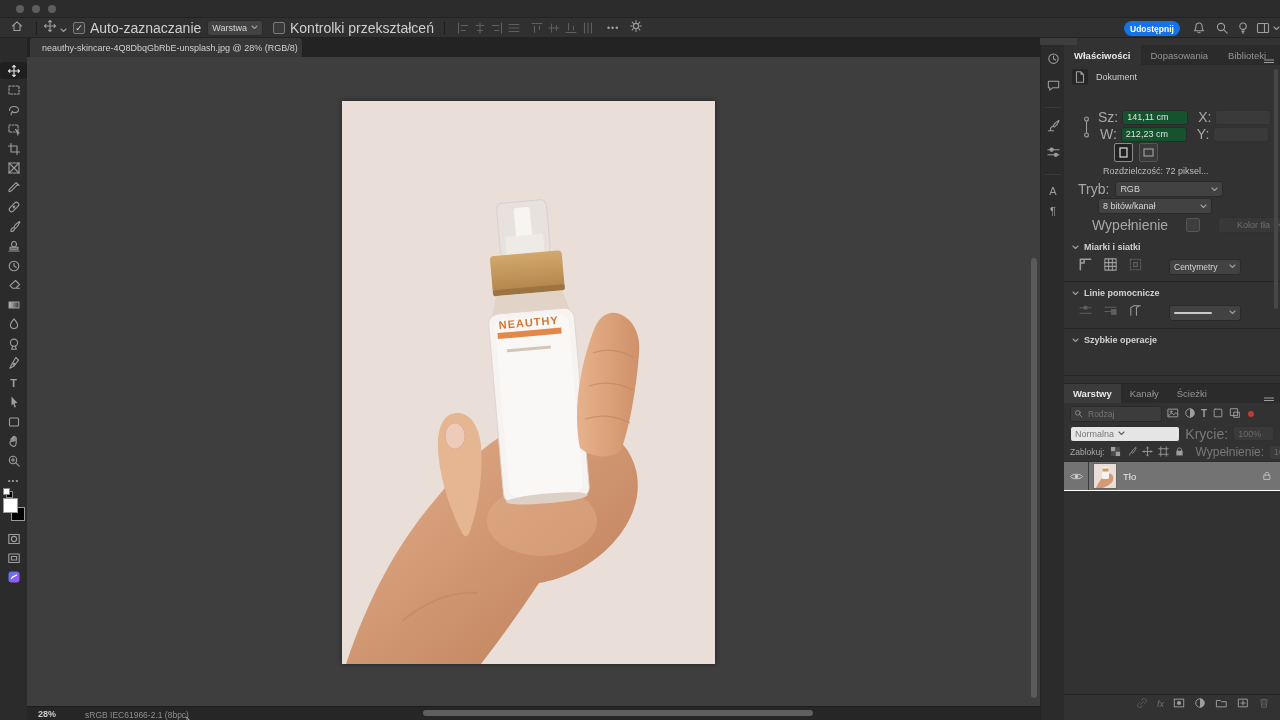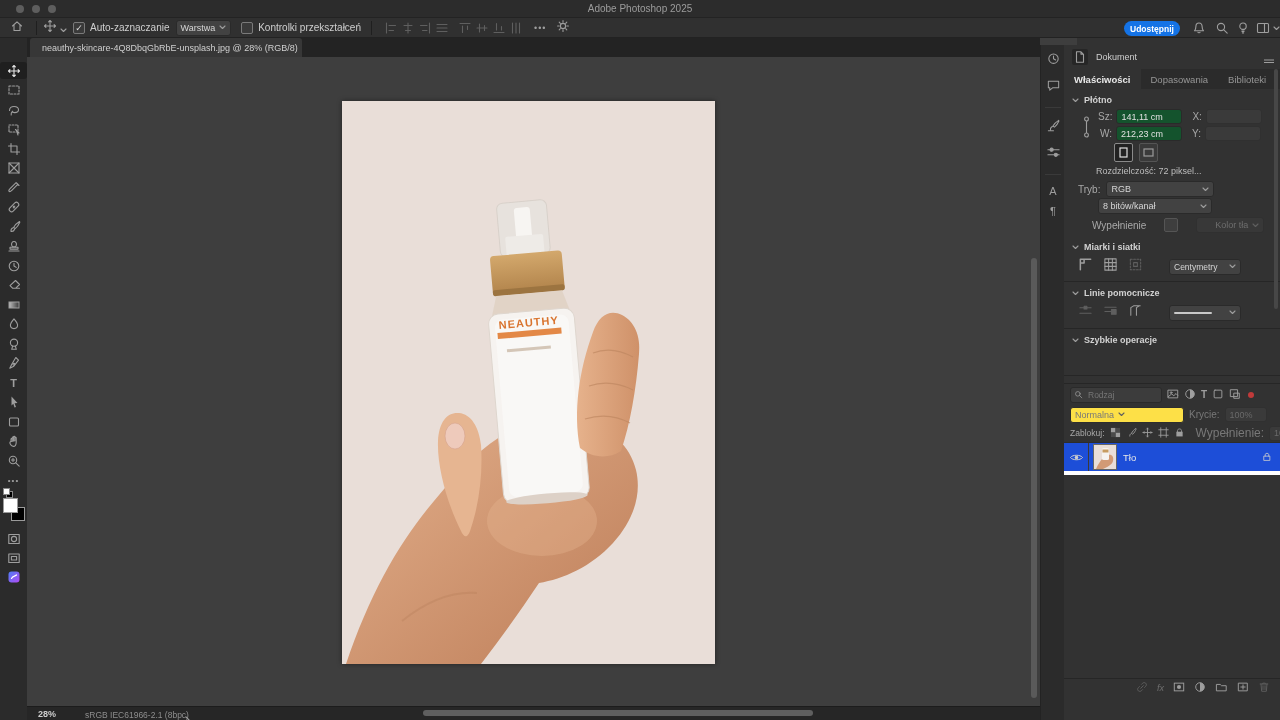--- a/index.html
+++ b/index.html
@@ -9,41 +9,40 @@
   .row{display:flex;align-items:center}
   svg.s{stroke:#9e9e9e;fill:none;stroke-width:1.1;stroke-linecap:round;stroke-linejoin:round}
   svg.dim{stroke:#5f5f5f}
   .sep{width:1px;height:14px;background:#1f1f1f;margin:0 6px}
   .tool{width:27px;height:17px;display:flex;align-items:center;justify-content:center}
   .tool.sel{background:#1f1f1f;border-radius:3px}
   .chk{width:10px;height:10px;border:1px solid #7a7a7a;border-radius:2px;background:#3a3a3a;
        font-size:9px;line-height:10px;text-align:center;color:#ddd}
   .dd{background:#424242;border:1px solid #2a2a2a;border-radius:3px;height:14px;display:flex;
       align-items:center;padding:0 4px;font-size:9px;color:#d6d6d6;gap:4px}
-  .lbl{font-size:10px;color:#a8a8a8}
+  .lbl{font-size:14px;color:#a8a8a8}
   .hdr{font-size:9px;color:#d2d2d2;font-weight:bold;display:flex;align-items:center;gap:5px}
   .fld{background:#14532d;border:1px solid #2a2a2a;border-radius:3px;height:13px;font-size:9px;
        color:#e0e0e0;display:flex;align-items:center;padding:0 4px}
   .fld.dis{background:#3a3a3a;color:#6a6a6a;border-color:#303030}
   .divline{position:absolute;left:1064px;width:216px;height:1px;background:#262626}
   .ptab{font-size:9.5px;padding:0 10px;height:20px;display:flex;align-items:center;color:#969696}
   .ptab.on{color:#e8e8e8;background:#323232;font-weight:bold}
   .ltab{font-size:9.5px;padding:0 9px;height:19px;display:flex;align-items:center;color:#969696}
   .ltab.on{color:#e8e8e8;background:#3b3b3b;font-weight:bold}
   .ficon{width:17px;height:13px;display:flex;align-items:center;justify-content:center}
   .glyph{color:#9e9e9e;font-size:10px}
 </style>
 </head>
 <body>
 
 <div class="abs" style="left:0;top:0;width:1280px;height:17px;background:#2c2c2c;border-bottom:1px solid #232323">
   <div class="abs" style="left:16px;top:5px;width:8px;height:8px;border-radius:50%;background:#5e5e5e"></div>
   <div class="abs" style="left:32px;top:5px;width:8px;height:8px;border-radius:50%;background:#5e5e5e"></div>
   <div class="abs" style="left:48px;top:5px;width:8px;height:8px;border-radius:50%;background:#5e5e5e"></div>
-  <div class="abs" style="left:0;top:3px;width:1280px;text-align:center;font-size:10px;color:#9c9c9c">Adobe Photoshop 2025</div>
 </div>
 
 <div class="abs row" style="left:0;top:18px;width:1280px;height:20px;background:#303030;border-bottom:1px solid #222;padding-left:10px;box-sizing:border-box">
   <span style="margin-right:6px"><svg class="s" width="14" height="14" viewBox="0 0 14 14">
         <path d="M2.5 7 L7 2.8 L11.5 7 M4 6 V11.5 H10 V6"></path>
       </svg></span>
   <span class="sep"></span>
   <span><svg class="s" width="14" height="14" viewBox="0 0 14 14">
         <path d="M7 1.5 V12.5 M1.5 7 H12.5 M7 1.5 L5.6 2.9 M7 1.5 L8.4 2.9 M7 12.5 L5.6 11.1 M7 12.5 L8.4 11.1 M1.5 7 L2.9 5.6 M1.5 7 L2.9 8.4 M12.5 7 L11.1 5.6 M12.5 7 L11.1 8.4"></path>
       </svg></span>
@@ -374,43 +373,37 @@
           <circle cx="6" cy="5" r="1.7" fill="#9e9e9e"></circle>
           <circle cx="10.5" cy="10.5" r="1.7" fill="#9e9e9e"></circle>
         </svg></span>
     <div style="width:16px;height:1px;background:#3a3a3a;margin:2px 0"></div>
     <span class="glyph" style="font-size:11px">A</span>
     <span class="glyph" style="font-size:11px">¶</span>
   </div>
 </div>
 
 <div class="abs" style="left:1064px;top:45px;width:216px;height:338px;background:#323232">
-  <div class="row" style="height:24px;padding:0 8px;gap:8px">
-    <span style="width:16px;height:16px;background:#262626;border-radius:2px;display:flex;align-items:center;justify-content:center">
-        <svg class="s" width="10" height="12" viewBox="0 0 10 12">
-          <path d="M1.5 0.8 H6 L8.5 3.3 V11.2 H1.5 Z M6 0.8 V3.3 H8.5"></path>
-        </svg>
-      </span>
-    <span style="font-size:9px;color:#cfcfcf">Dokument</span>
-  </div>
   <div class="row" style="height:20px;background:#2b2b2b">
     <span class="ptab on">Właściwości</span>
     <span class="ptab">Dopasowania</span>
     <span class="ptab">Biblioteki</span>
     <span class="abs" style="left:200px;top:7px"><svg class="s" width="10" height="7" viewBox="0 0 10 7">
           <path d="M0 1 H10 M0 3.5 H10"></path>
         </svg></span>
   </div>
-
-  <div class="hdr" style="padding:6px 8px 4px">
-    <svg class="s" width="7" height="5" viewBox="0 0 7 5">
-        <polyline points="1,1 3.5,3.5 6,1"></polyline>
-      </svg>
-    <span>Płótno</span>
-  </div>
+  <div class="row" style="height:24px;padding:0 8px;gap:8px">
+    <span style="width:16px;height:16px;background:#262626;border-radius:2px;display:flex;align-items:center;justify-content:center">
+        <svg class="s" width="10" height="12" viewBox="0 0 10 12">
+          <path d="M1.5 0.8 H6 L8.5 3.3 V11.2 H1.5 Z M6 0.8 V3.3 H8.5"></path>
+        </svg>
+      </span>
+    <span style="font-size:9px;color:#cfcfcf">Dokument</span>
+  </div>
+
 
   <span class="abs" style="left:18px;top:70px"><svg class="s" width="9" height="24" viewBox="0 0 9 24">
         <path d="M4.5 2 C7 2 7 6 4.5 6 C2 6 2 2 4.5 2 Z M4.5 18 C7 18 7 22 4.5 22 C2 22 2 18 4.5 18 Z M4.5 6 V18"></path>
       </svg></span>
   <div class="row abs" style="left:34px;top:64px;gap:4px">
     <span class="lbl">Sz:</span>
     <span class="fld" style="width:56px">141,11 cm</span>
     <span class="lbl" style="margin-left:6px">X:</span>
     <span class="fld dis" style="width:46px"></span>
   </div>
@@ -426,21 +419,21 @@
         <svg width="9" height="11">
           <rect x="1" y="1" width="7" height="9" fill="none" stroke="#dedede" stroke-width="1.2"></rect>
         </svg>
       </span>
     <span style="width:17px;height:17px;background:#3a3a3a;border:1px solid #555;border-radius:2px;display:flex;align-items:center;justify-content:center">
         <svg width="11" height="9">
           <rect x="1" y="1" width="9" height="7" fill="none" stroke="#9a9a9a" stroke-width="1.2"></rect>
         </svg>
       </span>
   </div>
-  <div class="abs" style="left:32px;top:121px;font-size:9px;color:#bdbdbd">Rozdzielczość: 72 piksel...</div>
+  <div class="abs" style="left:39px;top:121px;font-size:9px;color:#bdbdbd">Rozdzielczość: 72 piksel...</div>
   <div class="row abs" style="left:14px;top:136px;gap:6px">
     <span class="lbl">Tryb:</span>
     <span class="dd" style="width:98px;justify-content:space-between">
         <span>RGB</span>
         <svg class="s" width="7" height="5" viewBox="0 0 7 5">
           <polyline points="1,1 3.5,3.5 6,1"></polyline>
         </svg>
       </span>
   </div>
   <div class="row abs" style="left:34px;top:153px">
@@ -520,20 +513,28 @@
   <div class="hdr abs" style="left:8px;top:290px">
     <svg class="s" width="7" height="5" viewBox="0 0 7 5">
         <polyline points="1,1 3.5,3.5 6,1"></polyline>
       </svg>
     <span>Szybkie operacje</span>
   </div>
   <div class="abs" style="left:210px;top:24px;width:4px;height:240px;background:#474747;border-radius:2px"></div>
 </div>
 
 <div class="abs" style="left:1064px;top:383px;width:216px;height:337px;background:#323232;border-top:1px solid #262626">
+  <div class="row" style="height:19px;background:#2b2b2b">
+    <span class="ltab on">Warstwy</span>
+    <span class="ltab">Kanały</span>
+    <span class="ltab">Ścieżki</span>
+    <span class="abs" style="left:200px;top:6px"><svg class="s" width="10" height="7" viewBox="0 0 10 7">
+          <path d="M0 1 H10 M0 3.5 H10"></path>
+        </svg></span>
+  </div>
 
   <div class="row" style="height:21px;padding:0 6px;gap:5px">
     <span class="row" style="width:84px;height:14px;background:#3c3c3c;border:1px solid #2a2a2a;border-radius:3px;padding:0 3px;gap:3px">
       <svg class="s" width="9" height="9" viewBox="0 0 14 14">
           <circle cx="6" cy="6" r="3.6"></circle>
           <path d="M8.8 8.8 L12.2 12.2"></path>
         </svg>
       <input style="background: none; border: none; outline: none; width: 60px; font-size: 8.5px; color: rgb(187, 187, 187); font-family: inherit;" placeholder="Rodzaj">
     </span>
     <span><svg class="s" width="12" height="12" viewBox="0 0 14 14">
@@ -550,21 +551,21 @@
           <rect x="2.5" y="2.5" width="9" height="9" rx="1"></rect>
         </svg></span>
     <span><svg class="s" width="12" height="12" viewBox="0 0 14 14">
           <rect x="2" y="2" width="8" height="8"></rect>
           <rect x="6" y="6" width="6" height="6"></rect>
         </svg></span>
     <span style="width:6px;height:6px;border-radius:50%;background:#c03a3a;margin-left:2px"></span>
   </div>
 
   <div class="row" style="height:19px;padding:0 6px;gap:5px">
-    <span class="dd" style="width:104px;justify-content:flex-start;background:#fde047;color:#787878;border-color:#2e2e2e">
+    <span class="dd" style="width:104px;justify-content:flex-start;background:#e5e5e5;color:#787878;border-color:#2e2e2e">
         <span>Normalna</span>
         <svg class="s dim" width="7" height="5" viewBox="0 0 7 5">
           <polyline points="1,1 3.5,3.5 6,1"></polyline>
         </svg>
       </span>
     <span class="lbl" style="color:#787878">Krycie:</span>
     <span class="fld dis" style="width:32px">100%</span>
   </div>
 
   <div class="row" style="height:18px;padding:0 6px;gap:5px">
@@ -585,21 +586,21 @@
           <path d="M3.5 1 V13 M10.5 1 V13 M1 3.5 H13 M1 10.5 H13"></path>
         </svg></span>
     <span><svg class="s" width="11" height="11" viewBox="0 0 14 14">
           <rect x="3" y="6" width="8" height="6" fill="#9e9e9e" stroke="none"></rect>
           <path d="M4.5 6 V4.5 C4.5 1.8 9.5 1.8 9.5 4.5 V6"></path>
         </svg></span>
     <span class="lbl" style="color:#787878;font-size:12px;margin-left:6px">Wypełnienie:</span>
     <span class="fld dis" style="width:30px">100%</span>
   </div>
 
-  <div class="row" style="height:28px;background:#1d4ed8;border-top:1px solid #2c2c2c;border-bottom:4px solid #ffffff">
+  <div class="row" style="height:28px;background:#737373;border-top:1px solid #2c2c2c;border-bottom:1px solid #ffffff">
     <span style="width:24px;display:flex;justify-content:center;border-right:1px solid #3a3a3a;height:28px;align-items:center">
         <svg width="13" height="9" viewBox="0 0 13 9">
           <path d="M0.5 4.5 C2.5 1.5 10.5 1.5 12.5 4.5 C10.5 7.5 2.5 7.5 0.5 4.5 Z" fill="none" stroke="#cfcfcf" stroke-width="1"></path>
           <circle cx="6.5" cy="4.5" r="1.8" fill="#cfcfcf"></circle>
         </svg>
       </span>
     <span style="margin-left:5px;width:22px;height:24px;outline:1px solid #666">
       <svg width="22" height="24" viewBox="0 0 22 24">
           <rect width="22" height="24" fill="#e9ded8"></rect>
           <path d="M2 24 C6 15 10 11 14 10 C18 9 20 12 19 16 C18 20 13 22 9 24 Z" fill="#d29a75"></path>

